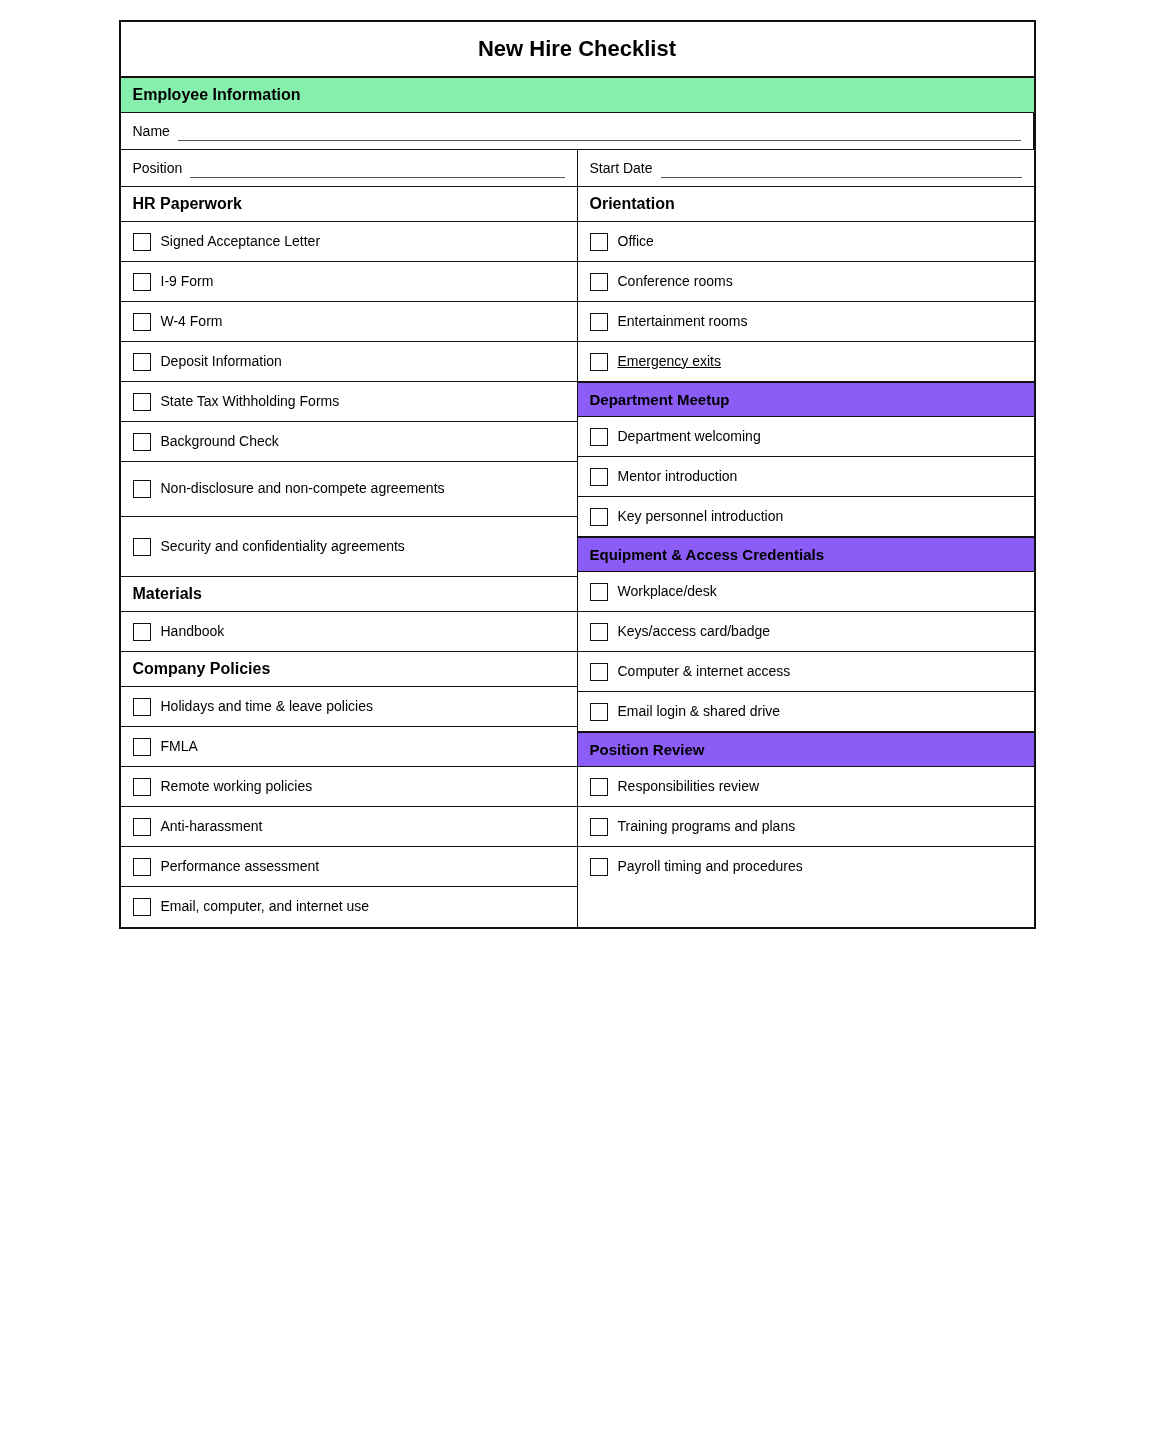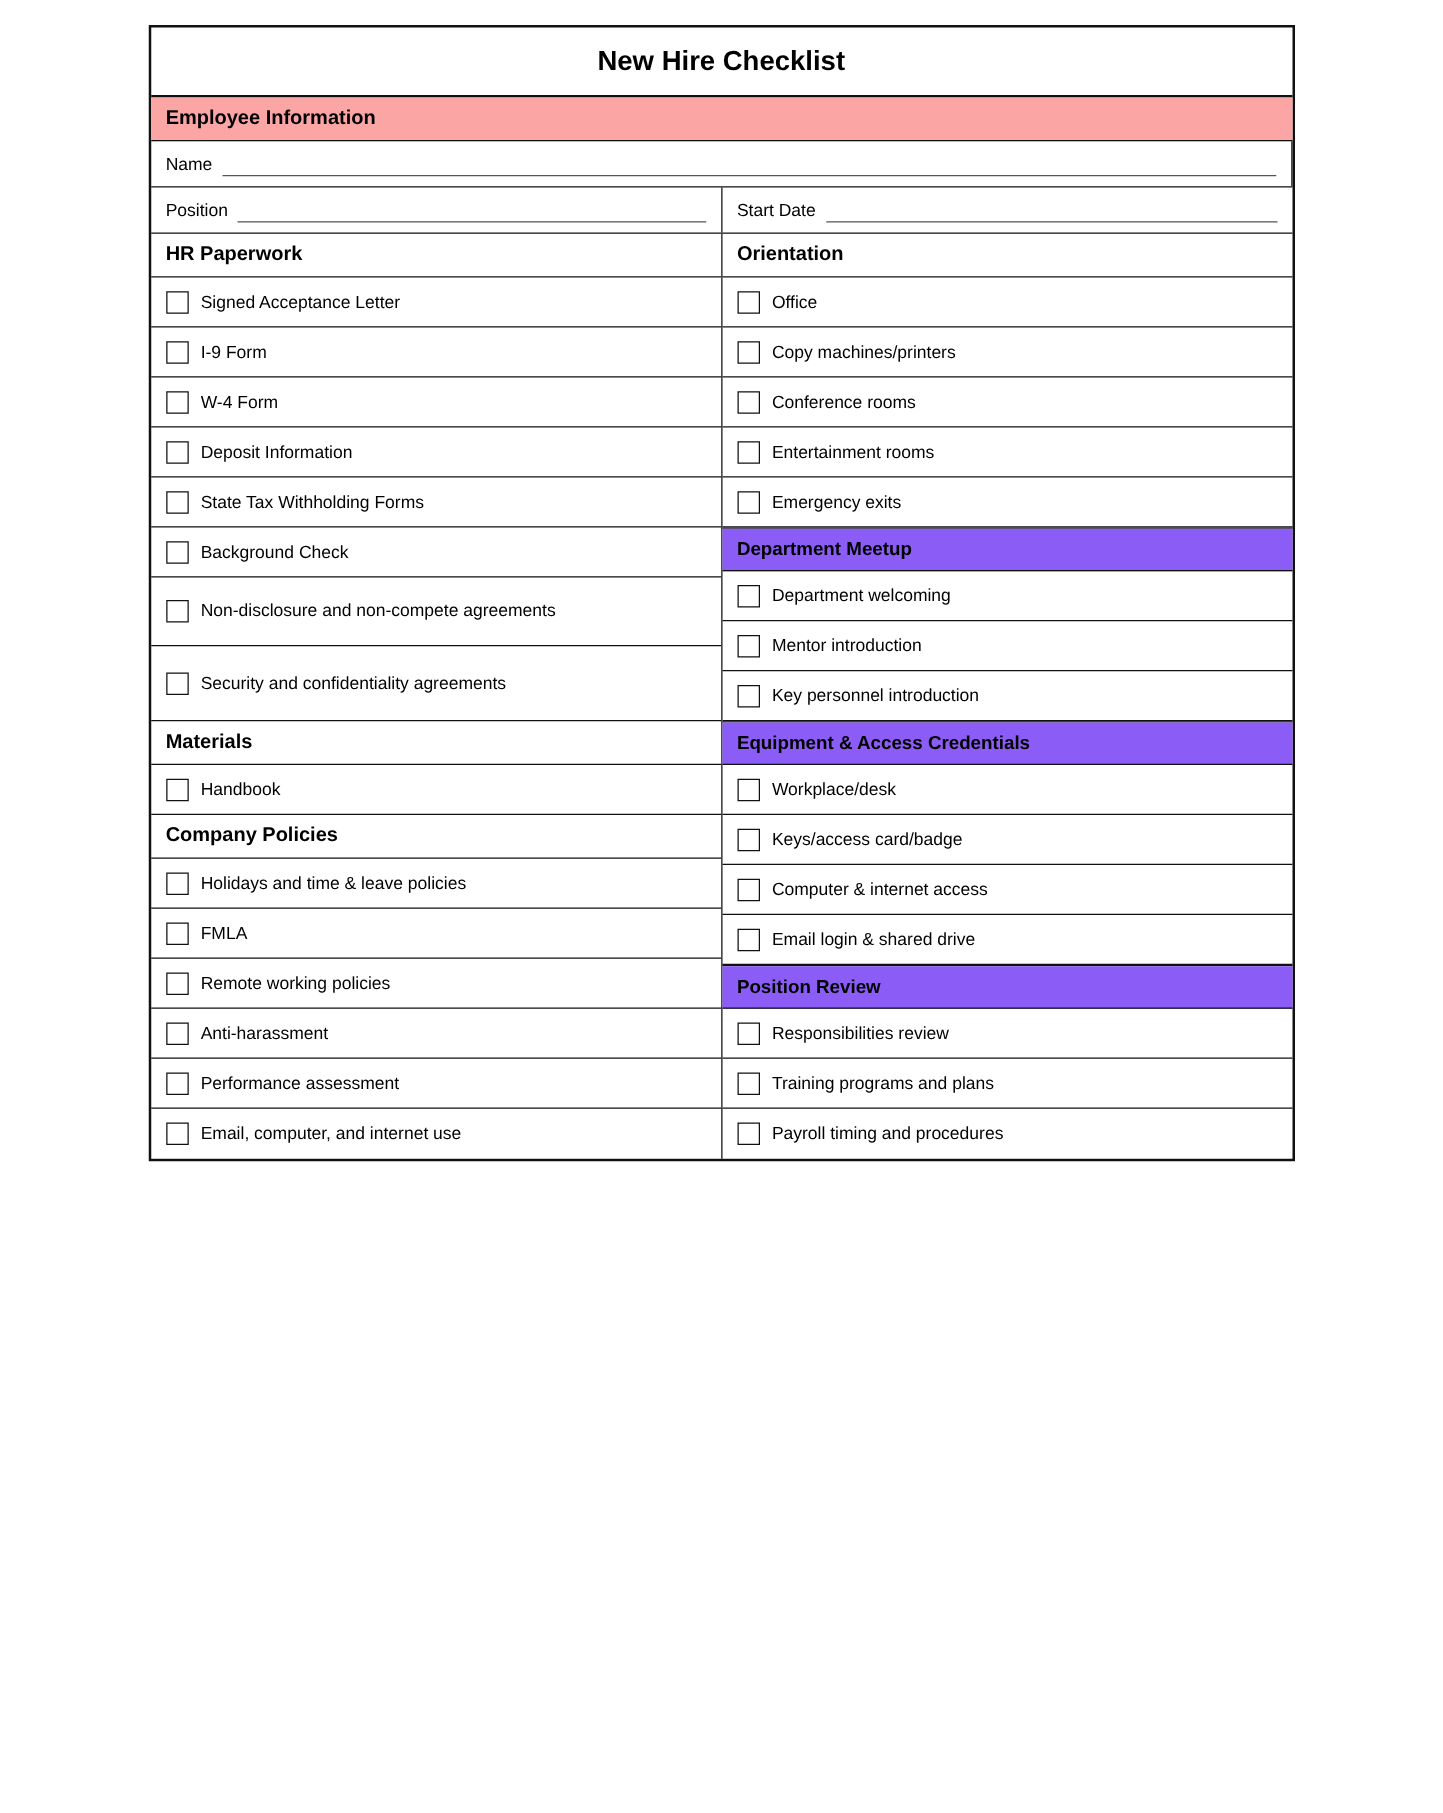--- a/index.html
+++ b/index.html
@@ -29,21 +29,21 @@
       font-weight: bold;
       padding: 14px 10px;
       border-bottom: 2px solid #111;
     }
 
     .section-header-full {
       font-size: 16px;
       font-weight: bold;
       padding: 8px 12px;
       border-bottom: 1.5px solid #111;
-      background: #fca5a5;
+      background: #86efac;
     }
 
     .two-col-section-header {
       display: flex;
       border-bottom: 1.5px solid #111;
     }
 
     .two-col-section-header .col-left,
     .two-col-section-header .col-right {
       flex: 1;
@@ -268,70 +268,66 @@
 
     <div class="col-right-content">
 
       <div class="right-subsection">
         <div class="checklist-row has-border-bottom">
           <div class="checkbox"></div>
           <span class="checklist-row-text">Office</span>
         </div>
         <div class="checklist-row has-border-bottom">
           <div class="checkbox"></div>
-          <span class="checklist-row-text">Copy machines/printers</span>
-        </div>
-        <div class="checklist-row has-border-bottom">
-          <div class="checkbox"></div>
           <span class="checklist-row-text">Conference rooms</span>
         </div>
         <div class="checklist-row has-border-bottom">
           <div class="checkbox"></div>
           <span class="checklist-row-text">Entertainment rooms</span>
         </div>
+        <div class="checklist-row" style="border-bottom:1.5px solid #111;text-decoration:underline;">
+          <div class="checkbox"></div>
+          <span class="checklist-row-text">Emergency exits</span>
+        </div>
+      </div>
+
+      <div class="subsection-header">Department Meetup</div>
+
+      <div class="right-subsection">
+        <div class="checklist-row has-border-bottom">
+          <div class="checkbox"></div>
+          <span class="checklist-row-text">Department welcoming</span>
+        </div>
+        <div class="checklist-row has-border-bottom">
+          <div class="checkbox"></div>
+          <span class="checklist-row-text">Mentor introduction</span>
+        </div>
         <div class="checklist-row" style="border-bottom:1.5px solid #111;">
           <div class="checkbox"></div>
-          <span class="checklist-row-text">Emergency exits</span>
-        </div>
-      </div>
-
-      <div class="subsection-header">Department Meetup</div>
+          <span class="checklist-row-text">Key personnel introduction</span>
+        </div>
+      </div>
+
+      <div class="subsection-header">Equipment &amp; Access Credentials</div>
 
       <div class="right-subsection">
         <div class="checklist-row has-border-bottom">
           <div class="checkbox"></div>
-          <span class="checklist-row-text">Department welcoming</span>
-        </div>
-        <div class="checklist-row has-border-bottom">
-          <div class="checkbox"></div>
-          <span class="checklist-row-text">Mentor introduction</span>
+          <span class="checklist-row-text">Workplace/desk</span>
+        </div>
+        <div class="checklist-row has-border-bottom">
+          <div class="checkbox"></div>
+          <span class="checklist-row-text">Keys/access card/badge</span>
+        </div>
+        <div class="checklist-row has-border-bottom">
+          <div class="checkbox"></div>
+          <span class="checklist-row-text">Computer &amp; internet access</span>
         </div>
         <div class="checklist-row" style="border-bottom:1.5px solid #111;">
           <div class="checkbox"></div>
-          <span class="checklist-row-text">Key personnel introduction</span>
-        </div>
-      </div>
-
-      <div class="subsection-header">Equipment &amp; Access Credentials</div>
-
-      <div class="right-subsection">
-        <div class="checklist-row has-border-bottom">
-          <div class="checkbox"></div>
-          <span class="checklist-row-text">Workplace/desk</span>
-        </div>
-        <div class="checklist-row has-border-bottom">
-          <div class="checkbox"></div>
-          <span class="checklist-row-text">Keys/access card/badge</span>
-        </div>
-        <div class="checklist-row has-border-bottom">
-          <div class="checkbox"></div>
-          <span class="checklist-row-text">Computer &amp; internet access</span>
-        </div>
-        <div class="checklist-row" style="border-bottom:1.5px solid #111;">
-          <div class="checkbox"></div>
           <span class="checklist-row-text">Email login &amp; shared drive</span>
         </div>
       </div>
 
       <div class="subsection-header">Position Review</div>
 
       <div class="right-subsection" style="border-bottom:none;">
         <div class="checklist-row has-border-bottom">
           <div class="checkbox"></div>
           <span class="checklist-row-text">Responsibilities review</span>

